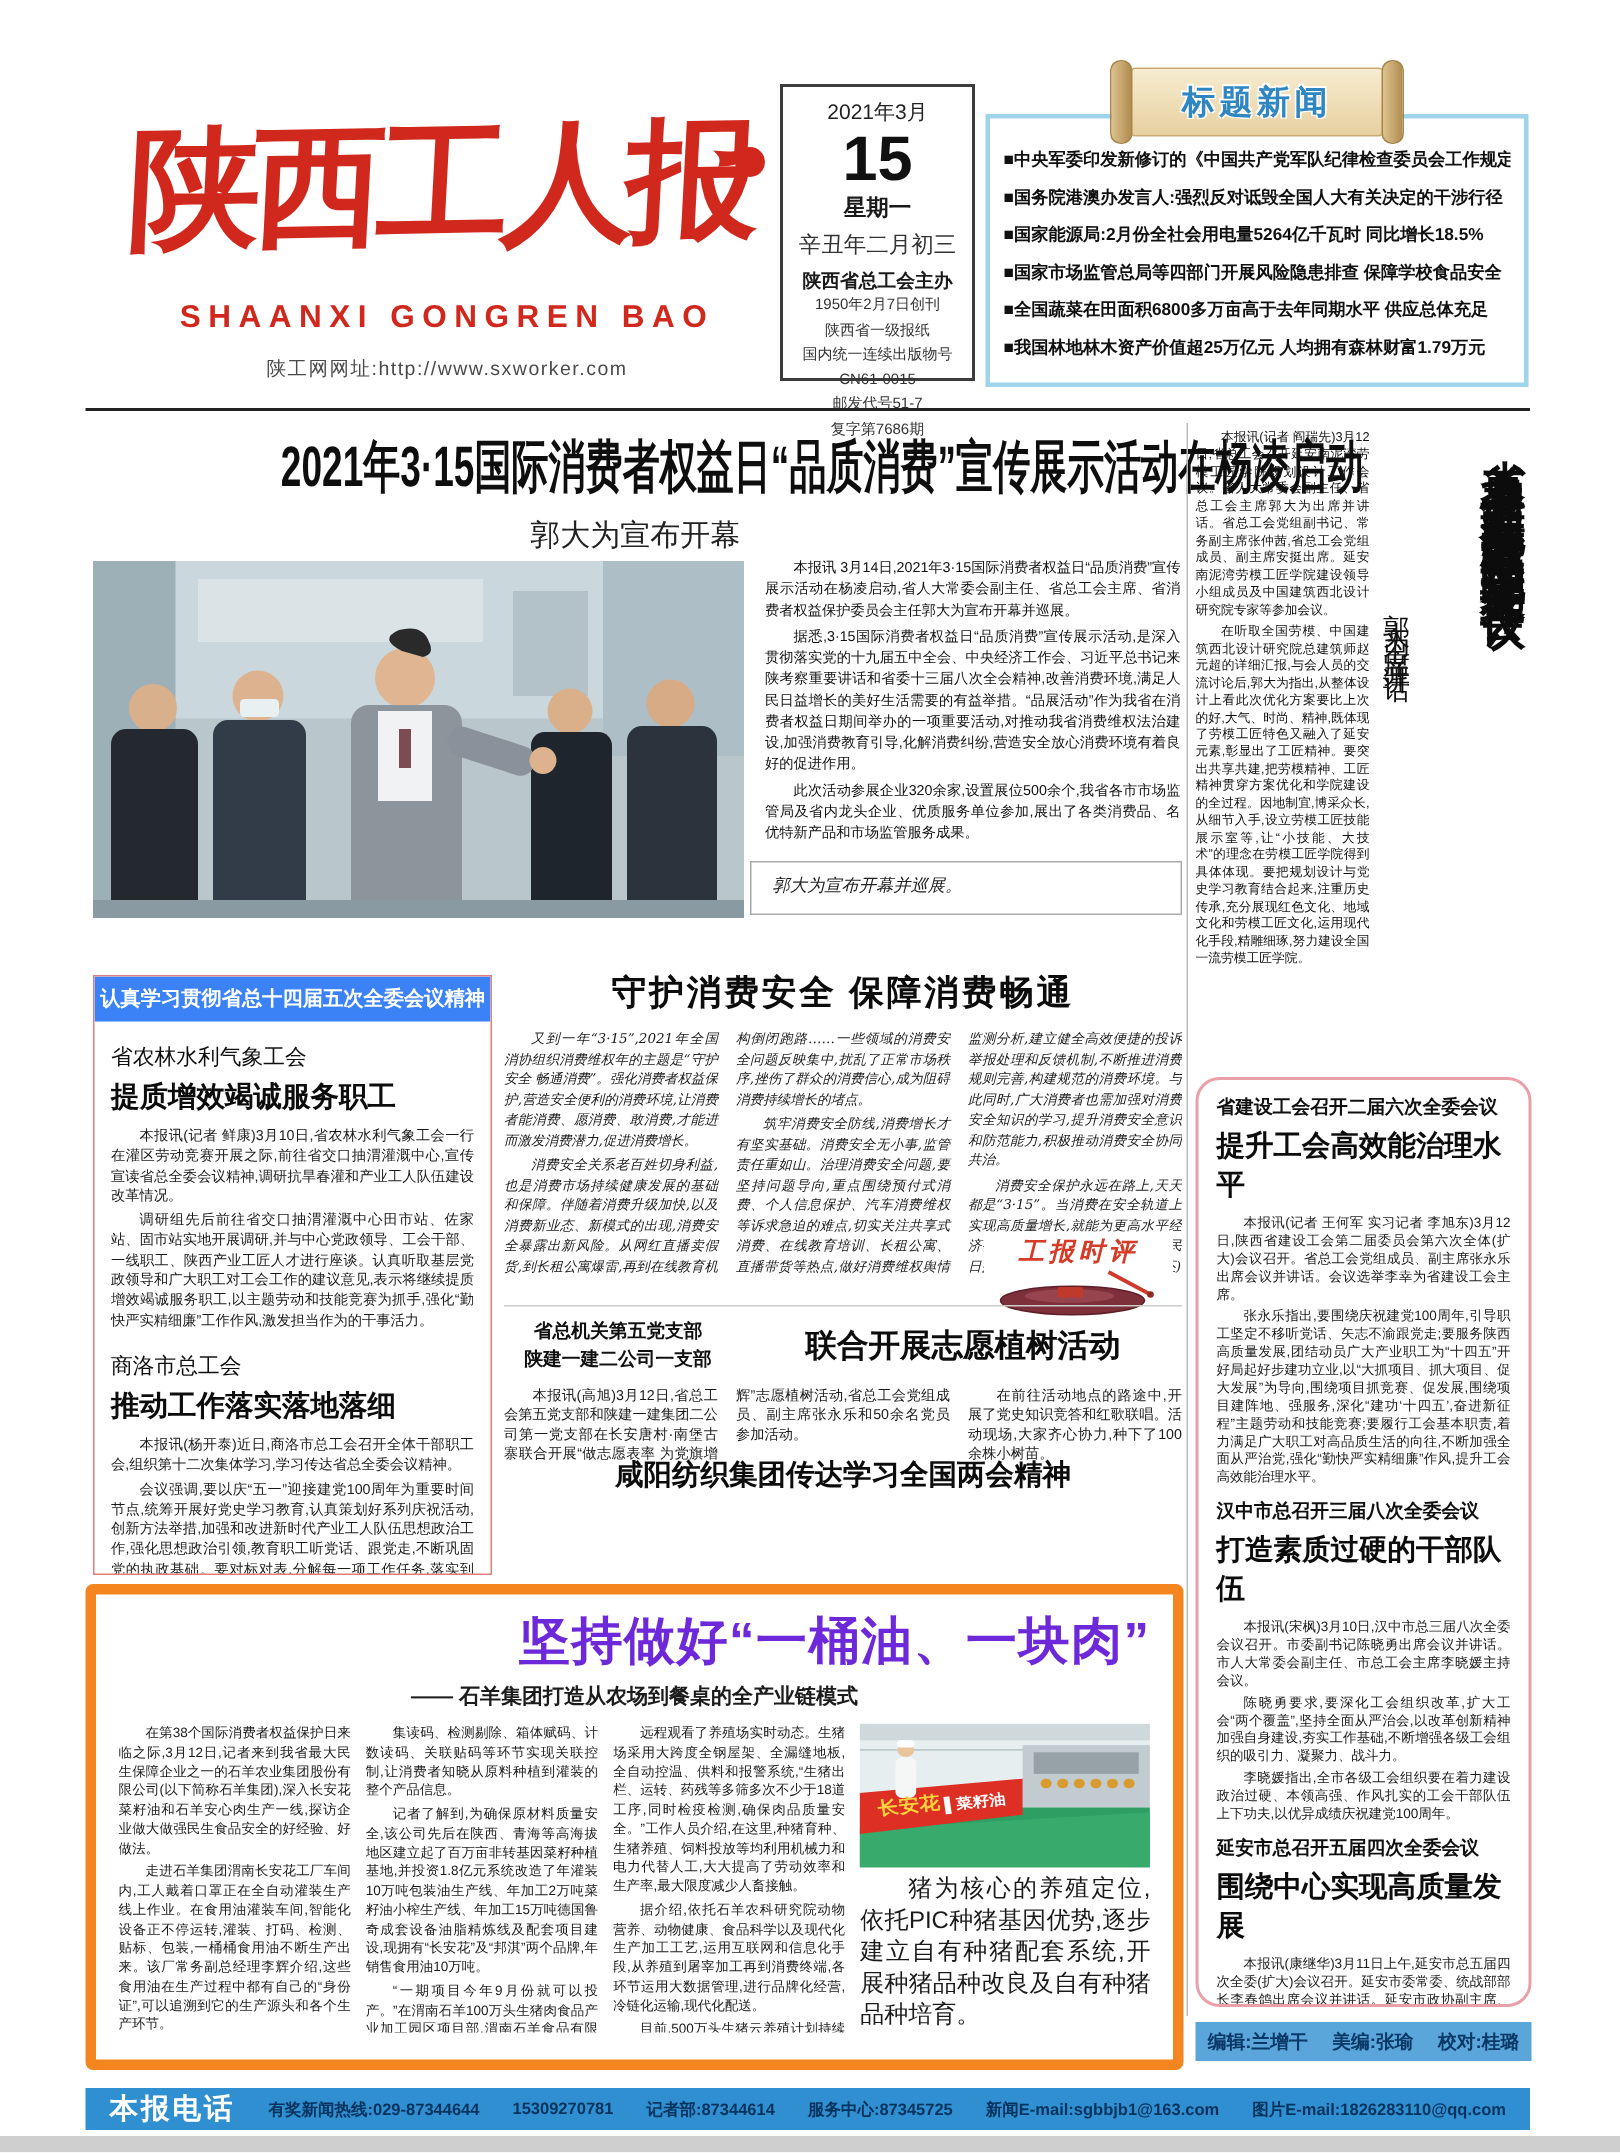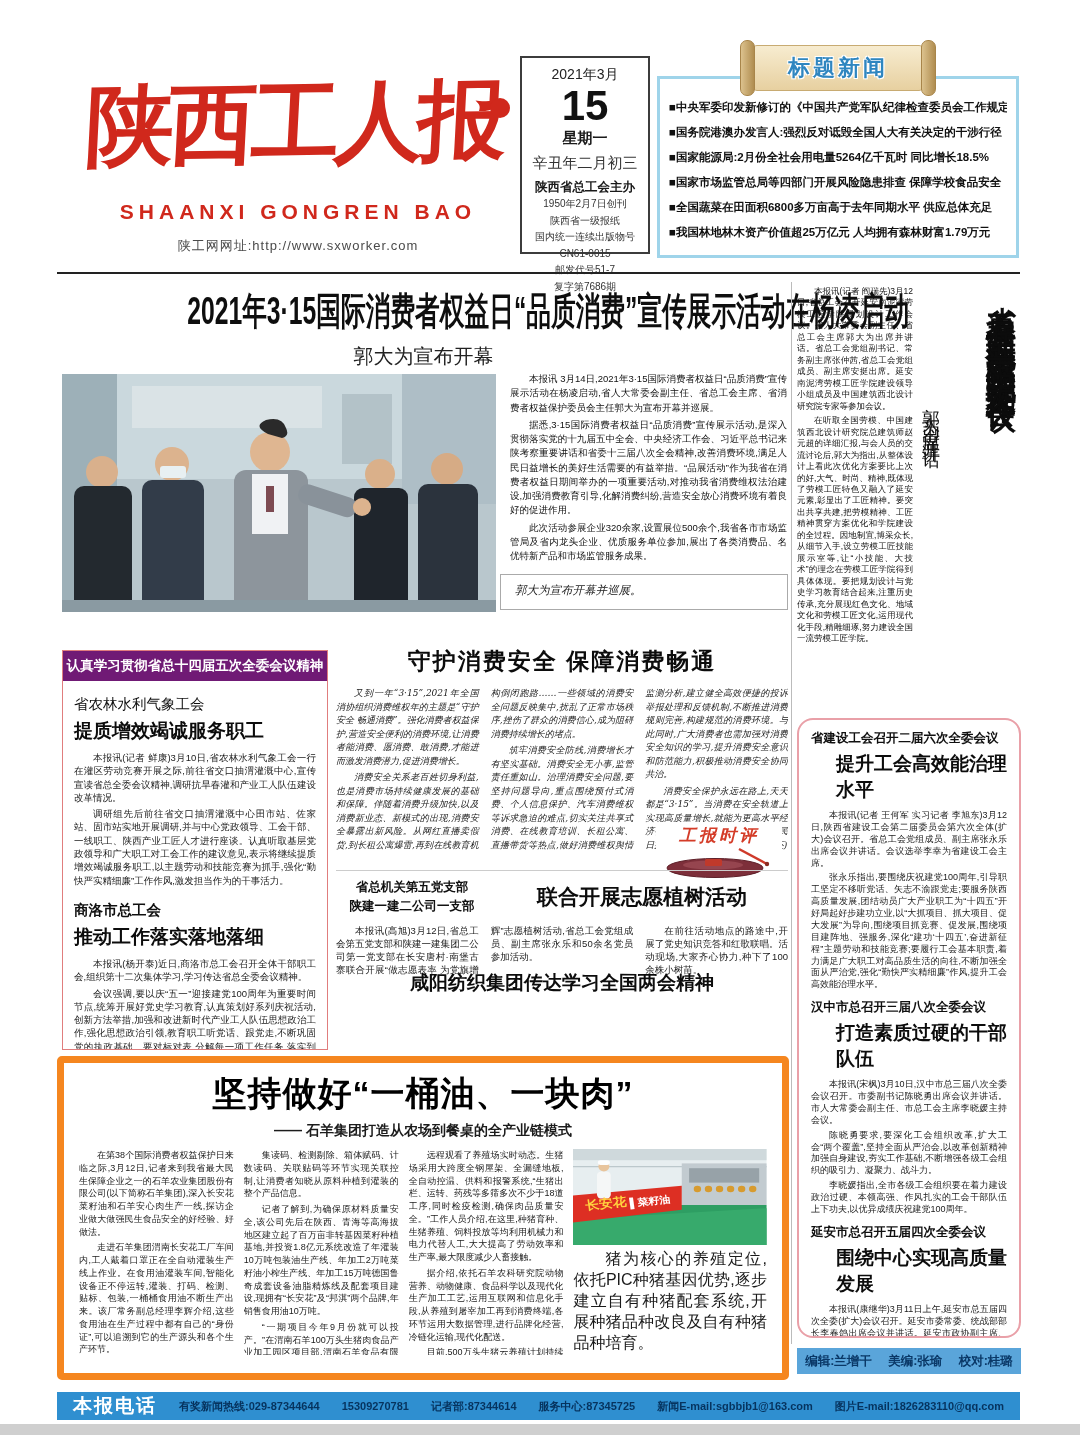--- a/index.html
+++ b/index.html
@@ -42,21 +42,21 @@
     padding:8px 14px;font-family:"DejaVu Serif",serif;font-style:italic;font-size:11.5px;color:#222;}
   
   .vstory{left:797px;top:282px;width:223px;height:424px;}
   .vstory .vbody{position:absolute;left:0;top:4px;width:116px;height:416px;overflow:hidden;font-size:8.5px;line-height:1.35;color:#111;}
   .vstory .vsub{position:absolute;left:122px;top:112px;height:280px;writing-mode:vertical-rl;font-size:18px;color:#111;letter-spacing:6px;}
   .vstory .vhead{position:absolute;right:0;top:0;height:424px;writing-mode:vertical-rl;font-size:30px;font-weight:900;
     line-height:37px;letter-spacing:4px;color:#0c0c0c;}
   .vrule{left:791px;top:282px;width:1px;height:1062px;background:#bbb;}
   
   .studybox{left:62px;top:650px;width:266px;height:400px;border:1px solid #e07d7d;box-sizing:border-box;overflow:hidden;}
-  .studybox .banner{height:30px;background:#701a75;color:#fff;font-weight:900;font-size:13.5px;line-height:30px;text-align:center;white-space:nowrap;}
+  .studybox .banner{height:30px;background:#3b82f6;color:#fff;font-weight:900;font-size:13.5px;line-height:30px;text-align:center;white-space:nowrap;}
   .studybox .inner{padding:8px 11px;}
   .kicker{font-size:14.5px;color:#101010;margin-top:6px;}
   .art-head{font-size:19px;font-weight:900;color:#0c0c0c;margin:4px 0 7px 0;}
   .small-body p{font-size:9.5px;line-height:1.4;}
   
   .consumer{left:336px;top:646px;width:452px;}
   .consumer .c-head{text-align:center;font-size:23px;font-weight:900;letter-spacing:2px;color:#0c0c0c;}
   .consumer .c-body{position:relative;margin-top:10px;height:198px;overflow:hidden;column-count:3;column-gap:12px;}
   .consumer .c-body p{font-size:9px;line-height:1.5;font-family:"DejaVu Serif",serif;font-style:italic;}
   .stamp{position:absolute;right:6px;bottom:2px;width:122px;background:#fff;padding:2px 2px 0 2px;text-align:center;}
@@ -67,32 +67,32 @@
   .tree .t-head{flex:1;text-align:center;font-size:21px;font-weight:900;color:#0c0c0c;align-self:center;}
   .tree .t-body{margin-top:8px;height:58px;overflow:hidden;column-count:3;column-gap:12px;}
   .tree .t-body p{font-size:9.5px;line-height:1.4;}
   .textile{left:336px;top:970px;width:452px;}
   .textile .x-head{text-align:center;font-size:19px;font-weight:900;color:#0c0c0c;}
   .textile .x-body{margin-top:6px;height:52px;overflow:hidden;column-count:3;column-gap:12px;}
   .textile .x-body p{font-size:9.5px;line-height:1.4;}
   
   .feature{left:57px;top:1056px;width:732px;height:324px;border:7px solid #f5861f;border-radius:5px;box-sizing:border-box;
     background:#fff;padding:8px 15px;overflow:hidden;}
-  .f-head{text-align:center;font-size:34px;font-weight:900;color:#000000;letter-spacing:1px;}
+  .f-head{text-align:right;font-size:34px;font-weight:900;color:#6d28d9;letter-spacing:1px;}
   .f-sub{text-align:center;font-size:14px;font-weight:bold;color:#1c1c1c;margin-top:5px;}
   .f-cols{display:flex;gap:10px;margin-top:9px;height:206px;overflow:hidden;}
   .f-col{flex:1 1 0;overflow:hidden;}
   .f-col p{font-size:9px;line-height:1.42;}
   .f-col4{flex:1.25 1 0;overflow:hidden;}
   .f-photo{width:100%;height:96px;display:block;margin-bottom:4px;}
   
   .rightbox{left:797px;top:718px;width:224px;height:620px;border:2px solid #e9a0a8;border-radius:16px;box-sizing:border-box;
     padding:10px 12px;overflow:hidden;}
   .rightbox .kicker{font-size:12.5px;font-weight:bold;margin-top:8px;}
-  .rightbox .art-head{font-size:19px;margin-left:25px;}
+  .rightbox .art-head{font-size:19px;}
   .rightbox p{font-size:9px;line-height:1.32;}
   .editbar{left:797px;top:1348px;width:224px;height:26px;background:#5aa5da;display:flex;align-items:center;justify-content:space-around;}
   .editbar span{font-size:12.5px;font-weight:bold;color:#0a3867;}
   
   .footer{left:57px;top:1392px;width:963px;height:28px;background:#2f8fd0;display:flex;align-items:center;
     padding:0 16px;box-sizing:border-box;justify-content:space-between;}
   .footer .f-label{color:#fff;font-size:19px;font-weight:900;letter-spacing:2px;white-space:nowrap;}
   .footer span{font-size:11px;font-weight:bold;color:#06335e;white-space:nowrap;}
   .bottom-strip{left:0;top:1424px;width:1080px;height:11px;background:#cfcfcf;}
 </style>
@@ -188,21 +188,21 @@
 
   <div class="abs studybox">
     <div class="banner">认真学习贯彻省总十四届五次全委会议精神</div>
     <div class="inner">
       <div class="kicker">省农林水利气象工会</div>
       <div class="art-head">提质增效竭诚服务职工</div>
       <div class="small-body">
           <p>本报讯(记者 鲜康)3月10日,省农林水利气象工会一行在灌区劳动竞赛开展之际,前往省交口抽渭灌溉中心,宣传宣读省总全委会议精神,调研抗旱春灌和产业工人队伍建设改革情况。</p>
           <p>调研组先后前往省交口抽渭灌溉中心田市站、佐家站、固市站实地开展调研,并与中心党政领导、工会干部、一线职工、陕西产业工匠人才进行座谈。认真听取基层党政领导和广大职工对工会工作的建议意见,表示将继续提质增效竭诚服务职工,以主题劳动和技能竞赛为抓手,强化“勤快严实精细廉”工作作风,激发担当作为的干事活力。</p>
         </div>
-      <div class="kicker" style="margin-top:14px;font-weight:bold;">商洛市总工会</div>
+      <div class="kicker" style="margin-top:14px;">商洛市总工会</div>
       <div class="art-head">推动工作落实落地落细</div>
       <div class="small-body">
           <p>本报讯(杨开泰)近日,商洛市总工会召开全体干部职工会,组织第十二次集体学习,学习传达省总全委会议精神。</p>
           <p>会议强调,要以庆“五一”迎接建党100周年为重要时间节点,统筹开展好党史学习教育,认真策划好系列庆祝活动,创新方法举措,加强和改进新时代产业工人队伍思想政治工作,强化思想政治引领,教育职工听党话、跟党走,不断巩固党的执政基础。要对标对表,分解每一项工作任务,落实到领导和具体人员,推动工作落实落地落细。</p>
         </div>
     </div>
   </div>
 
   <div class="abs consumer">
     <div class="c-head">守护消费安全  保障消费畅通</div>

